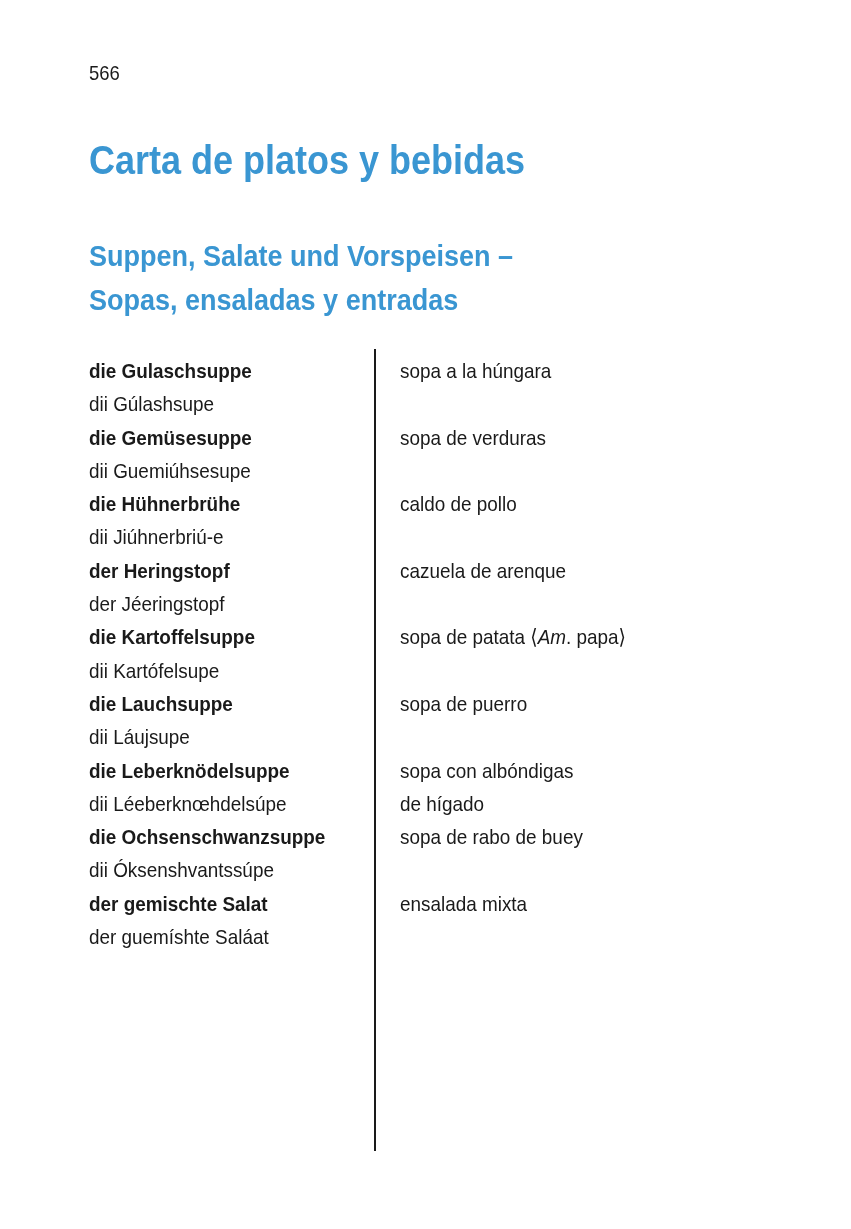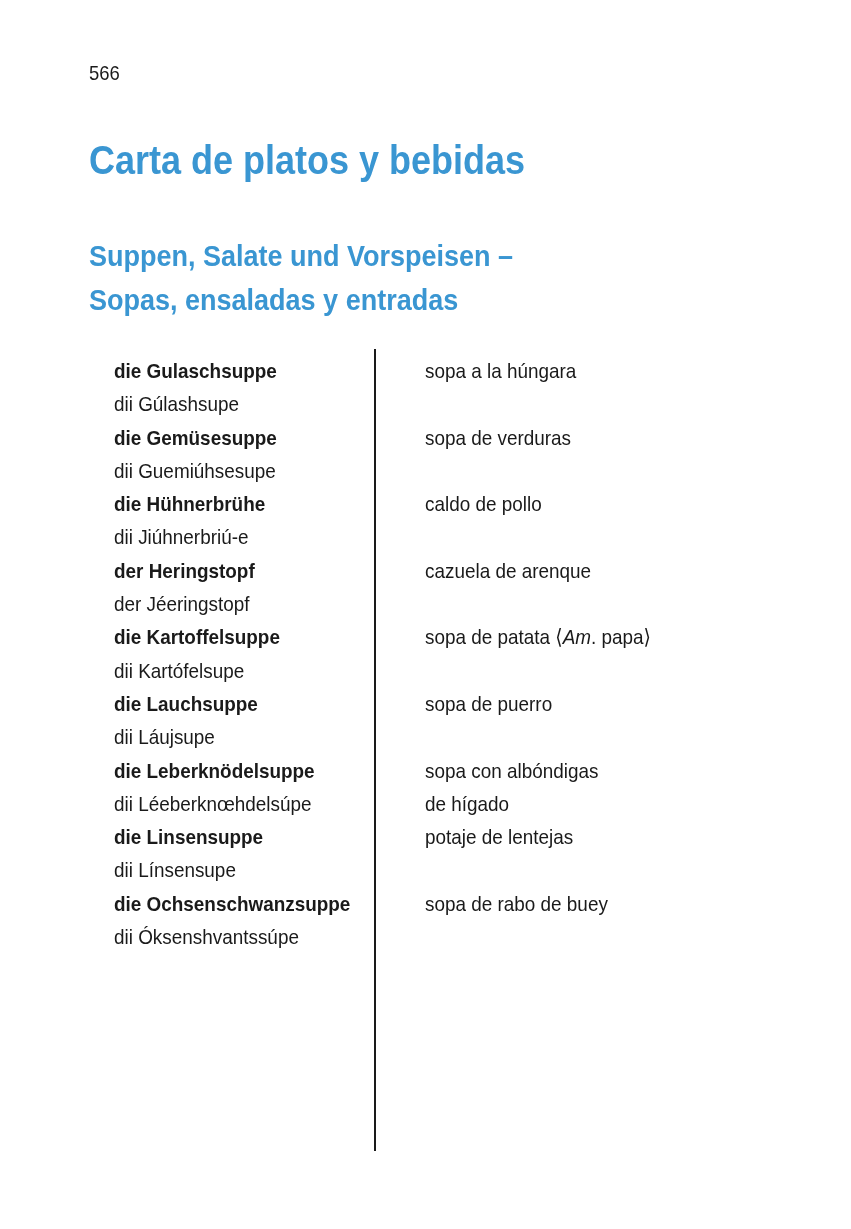--- a/index.html
+++ b/index.html
@@ -60,21 +60,20 @@
       position: absolute;
       left: 374px;
       top: 349px;
       width: 2px;
       height: 802px;
       background: #1a1a1a;
     }
     .entry {
       position: relative;
       height: 66.6px;
-      margin-left: 25px;
     }
     .de-word, .pron, .es-line {
       position: absolute;
       font-size: 21px;
       line-height: 33.3px;
       white-space: nowrap;
       transform: scaleX(0.9);
       transform-origin: left top;
     }
     .de-word {
@@ -147,24 +146,24 @@
     <span class="es-line l0">sopa de puerro</span>
     <span class="es-line l1"></span>
   </div>
   <div class="entry">
     <span class="de-word">die Leberknödelsuppe</span>
     <span class="pron">dii Léeberknœhdelsúpe</span>
     <span class="es-line l0">sopa con albóndigas</span>
     <span class="es-line l1">de hígado</span>
   </div>
   <div class="entry">
-    <span class="de-word">die Linsensuppe</span>
-    <span class="pron">dii Línsensupe</span>
-    <span class="es-line l0">potaje de lentejas</span>
-    <span class="es-line l1"></span>
-  </div>
-  <div class="entry">
     <span class="de-word">die Ochsenschwanzsuppe</span>
     <span class="pron">dii Óksenshvantssúpe</span>
     <span class="es-line l0">sopa de rabo de buey</span>
     <span class="es-line l1"></span>
   </div>
+  <div class="entry">
+    <span class="de-word">der gemischte Salat</span>
+    <span class="pron">der guemíshte Saláat</span>
+    <span class="es-line l0">ensalada mixta</span>
+    <span class="es-line l1"></span>
+  </div>
 </div>
 
 </body></html>

